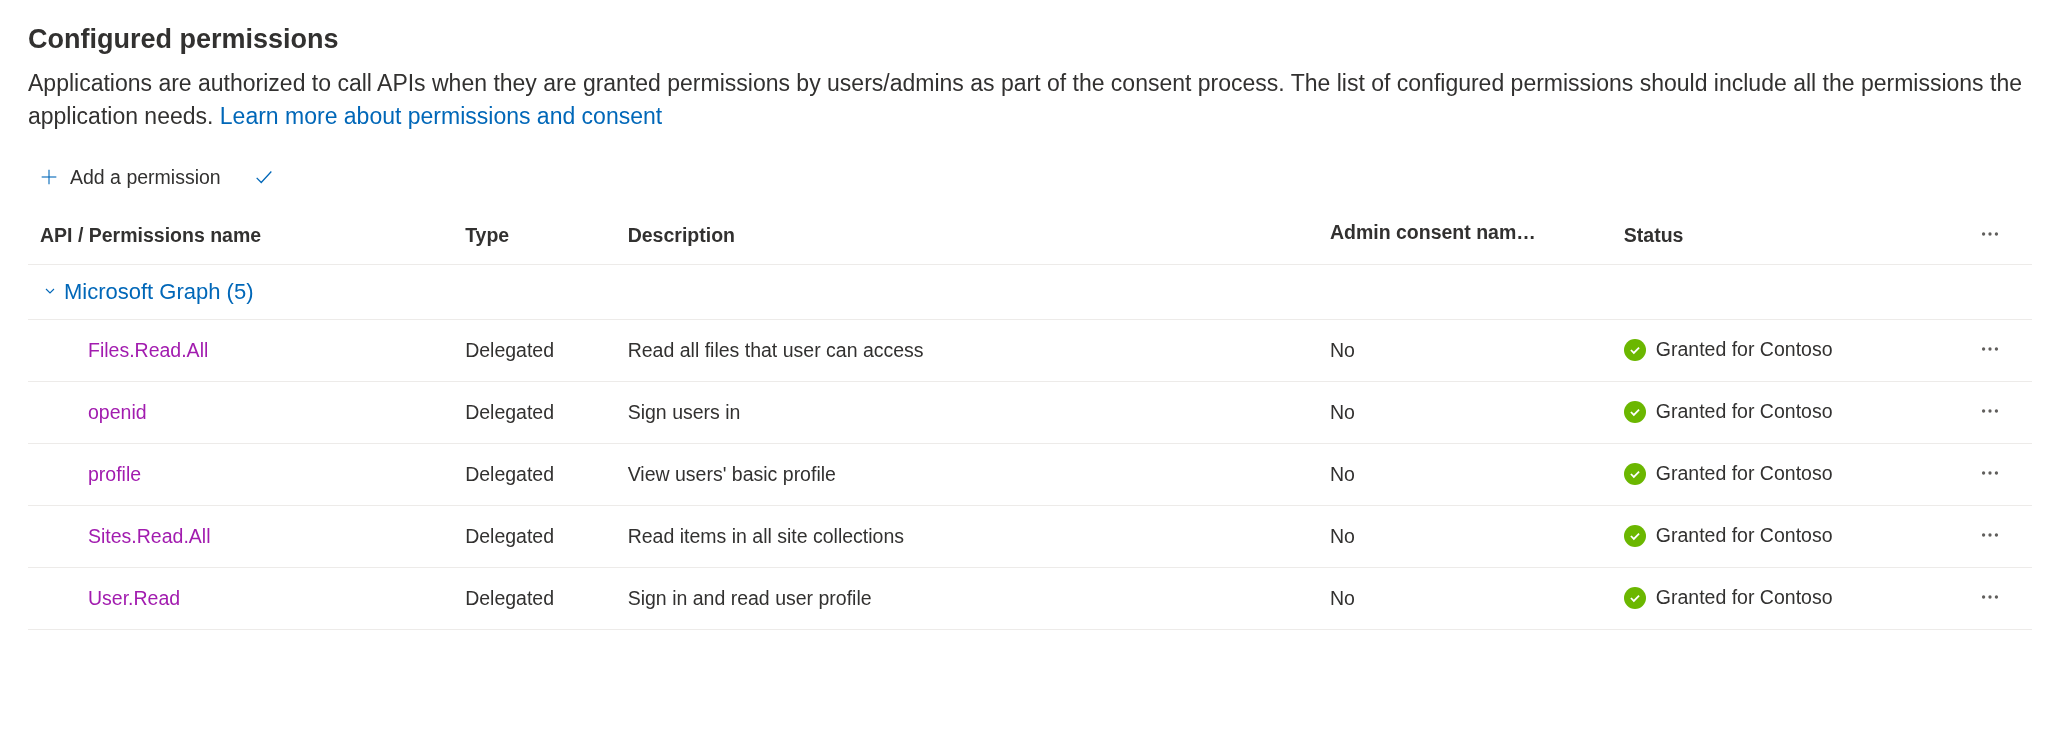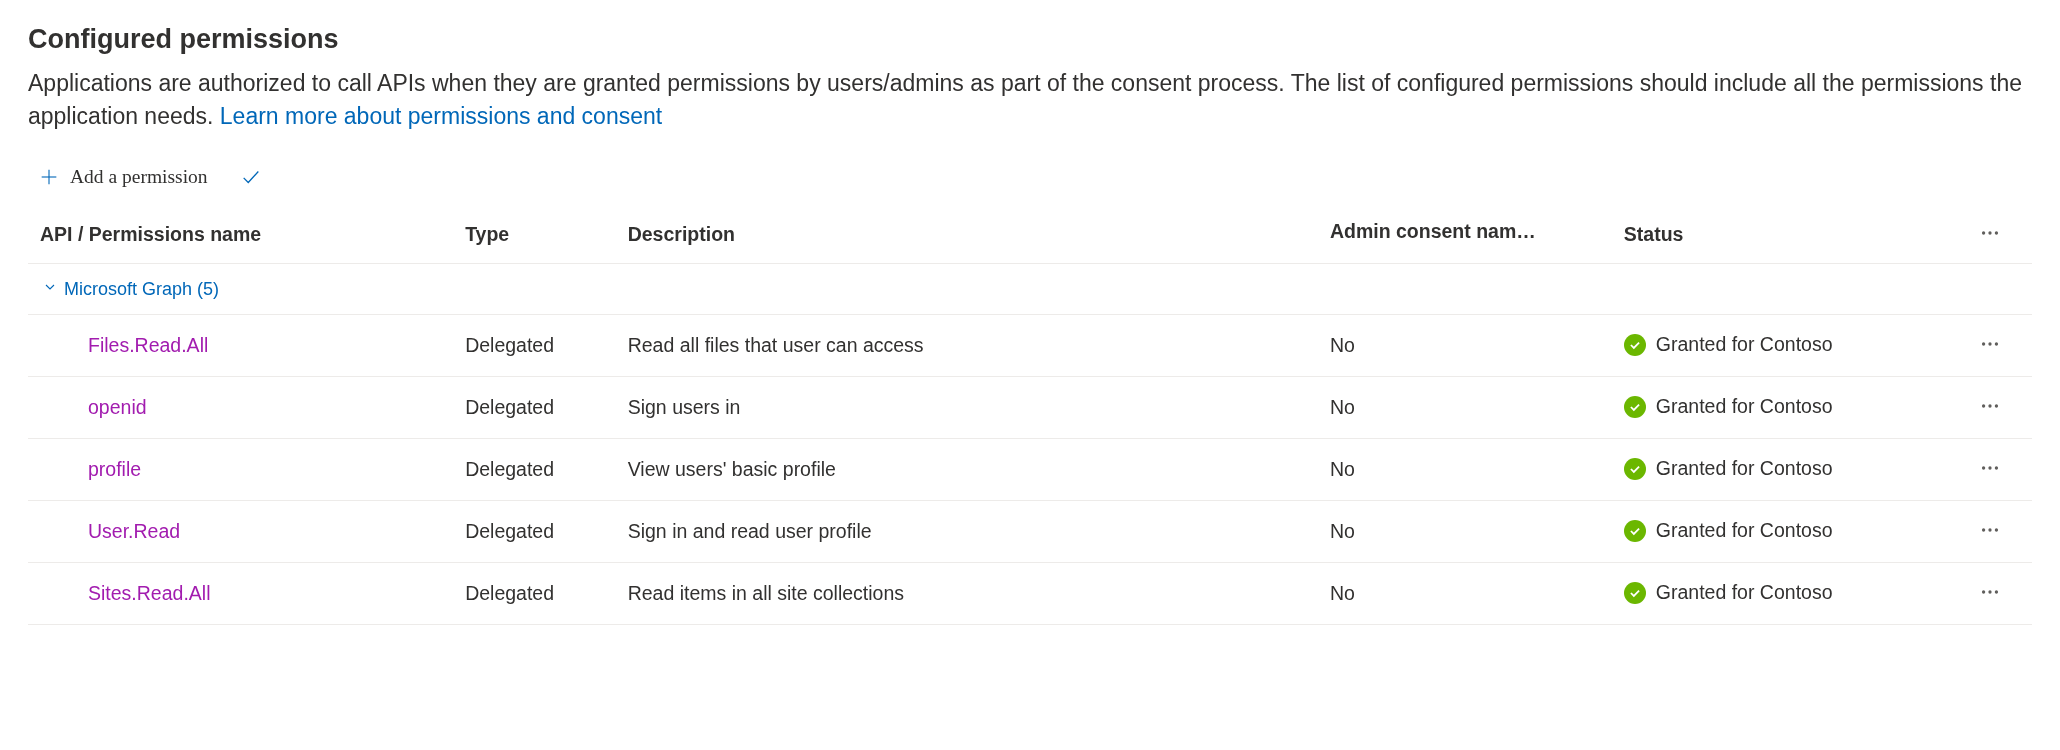--- a/index.html
+++ b/index.html
@@ -33,21 +33,20 @@
   .toolbar-btn {
     display: inline-flex;
     align-items: center;
     gap: 10px;
     background: none;
     border: none;
     font-size: 19.5px;
     color: #323130;
     cursor: pointer;
     padding: 4px 2px;
-    font-family: Liberation Serif, serif;
   }
   .toolbar-btn .ico { color: #0067b8; display: inline-flex; }
   .table {
     width: 100%;
     border-collapse: collapse;
   }
   .thead-row th {
     text-align: left;
     font-weight: 700;
     font-size: 19.5px;
@@ -59,21 +58,21 @@
   .col-desc { width: 540px; }
   .col-consent { width: 220px; }
   .col-status { width: 270px; }
   .col-actions { width: 50px; }
   .group-row td {
     padding: 14px 8px 14px 14px;
     border-bottom: 1px solid #edebe9;
   }
   .group-toggle {
     display: inline-flex; align-items: center; gap: 6px;
-    color: #0067b8; cursor: pointer; font-size: 18px;
+    color: #0067b8; cursor: pointer; font-size: 22px;
     background:none; border:none; padding:0;
   }
   .perm-row td {
     padding: 14px 8px;
     border-bottom: 1px solid #edebe9;
     font-size: 19.5px;
     vertical-align: middle;
   }
   .perm-name {
     padding-left: 60px !important;
@@ -233,50 +232,50 @@
           <svg width="22" height="22" viewBox="0 0 24 24" fill="currentColor">
                 <circle cx="5" cy="12" r="1.8"></circle>
                 <circle cx="12" cy="12" r="1.8"></circle>
                 <circle cx="19" cy="12" r="1.8"></circle>
               </svg>
         </span>
       </button>
     </td>
       </tr>
       <tr class="perm-row">
+    <td class="perm-name"><a>Sites.Read.All</a></td>
+    <td>Delegated</td>
+    <td>Read items in all site collections</td>
+    <td>No</td>
+    <td>
+      <span class="status-cell">
+        <span class="check-circle">
+          <svg width="14" height="14" viewBox="0 0 24 24" fill="none" stroke-width="3">
+                <polyline points="5 12 10 17 19 8"></polyline>
+              </svg>
+        </span>
+        <span>Granted for Contoso</span>
+      </span>
+    </td>
+    <td>
+      <button class="more-btn">
+        <span>
+          <svg width="22" height="22" viewBox="0 0 24 24" fill="currentColor">
+                <circle cx="5" cy="12" r="1.8"></circle>
+                <circle cx="12" cy="12" r="1.8"></circle>
+                <circle cx="19" cy="12" r="1.8"></circle>
+              </svg>
+        </span>
+      </button>
+    </td>
+      </tr>
+      <tr class="perm-row">
     <td class="perm-name"><a>User.Read</a></td>
     <td>Delegated</td>
     <td>Sign in and read user profile</td>
-    <td>No</td>
-    <td>
-      <span class="status-cell">
-        <span class="check-circle">
-          <svg width="14" height="14" viewBox="0 0 24 24" fill="none" stroke-width="3">
-                <polyline points="5 12 10 17 19 8"></polyline>
-              </svg>
-        </span>
-        <span>Granted for Contoso</span>
-      </span>
-    </td>
-    <td>
-      <button class="more-btn">
-        <span>
-          <svg width="22" height="22" viewBox="0 0 24 24" fill="currentColor">
-                <circle cx="5" cy="12" r="1.8"></circle>
-                <circle cx="12" cy="12" r="1.8"></circle>
-                <circle cx="19" cy="12" r="1.8"></circle>
-              </svg>
-        </span>
-      </button>
-    </td>
-      </tr>
-      <tr class="perm-row">
-    <td class="perm-name"><a>Sites.Read.All</a></td>
-    <td>Delegated</td>
-    <td>Read items in all site collections</td>
     <td>No</td>
     <td>
       <span class="status-cell">
         <span class="check-circle">
           <svg width="14" height="14" viewBox="0 0 24 24" fill="none" stroke-width="3">
                 <polyline points="5 12 10 17 19 8"></polyline>
               </svg>
         </span>
         <span>Granted for Contoso</span>
       </span>

